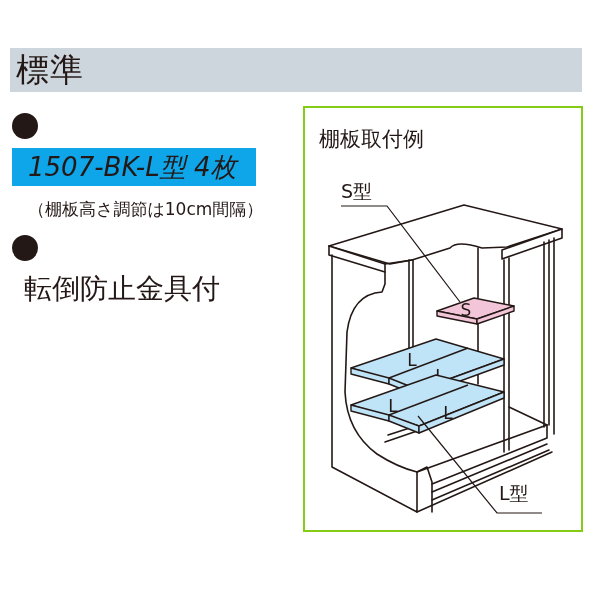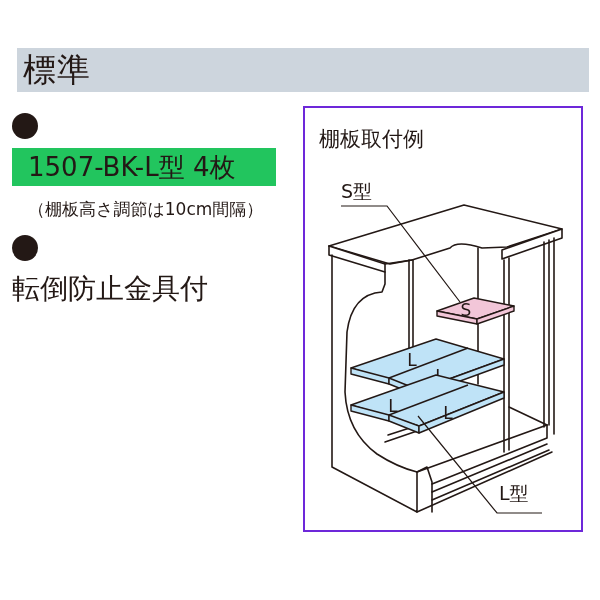--- a/index.html
+++ b/index.html
@@ -15,21 +15,20 @@
       font-family: "DejaVu Sans", "Liberation Sans", sans-serif;
       color: #231815;
     }
     .header-band {
       position: absolute;
       left: 10px;
       top: 48px;
       width: 572px;
       height: 44px;
       background: #cdd5dd;
-      margin-left: 7px;
     }
     .header-title {
       position: absolute;
       left: 6px;
       top: 1px;
       font-size: 33px;
       line-height: 42px;
       letter-spacing: 1px;
       color: #231815;
     }
@@ -47,23 +46,24 @@
       height: 26px;
       border-radius: 50%;
       background: #231815;
       vertical-align: -3px;
       margin-right: 2px;
     }
     .model-box {
       position: absolute;
       left: 12px;
       top: 148px;
-      width: 264px;
+      width: 244px;
       height: 38px;
-      background: #22c55e;
+      background: #0ea5e9;
+      font-style: italic;
     }
     .model-text {
       position: absolute;
       left: 16px;
       top: 2px;
       font-size: 26px;
       line-height: 34px;
       color: #231815;
       white-space: nowrap;
     }
@@ -71,34 +71,34 @@
       position: absolute;
       left: 28px;
       top: 198px;
       font-size: 17px;
       line-height: 22px;
       color: #231815;
       white-space: nowrap;
     }
     .line2 {
       position: absolute;
-      left: 12px;
+      left: 24px;
       top: 272px;
       font-size: 28px;
       line-height: 34px;
       color: #231815;
       white-space: nowrap;
     }
     .diagram-box {
       position: absolute;
       left: 303px;
       top: 106px;
       width: 276px;
       height: 422px;
-      border: 2px solid #6d28d9;
+      border: 2px solid #84cc16;
       background: #ffffff;
     }
     .diagram-title {
       position: absolute;
       left: 14px;
       top: 18px;
       font-size: 21px;
       line-height: 26px;
       color: #231815;
       white-space: nowrap;

